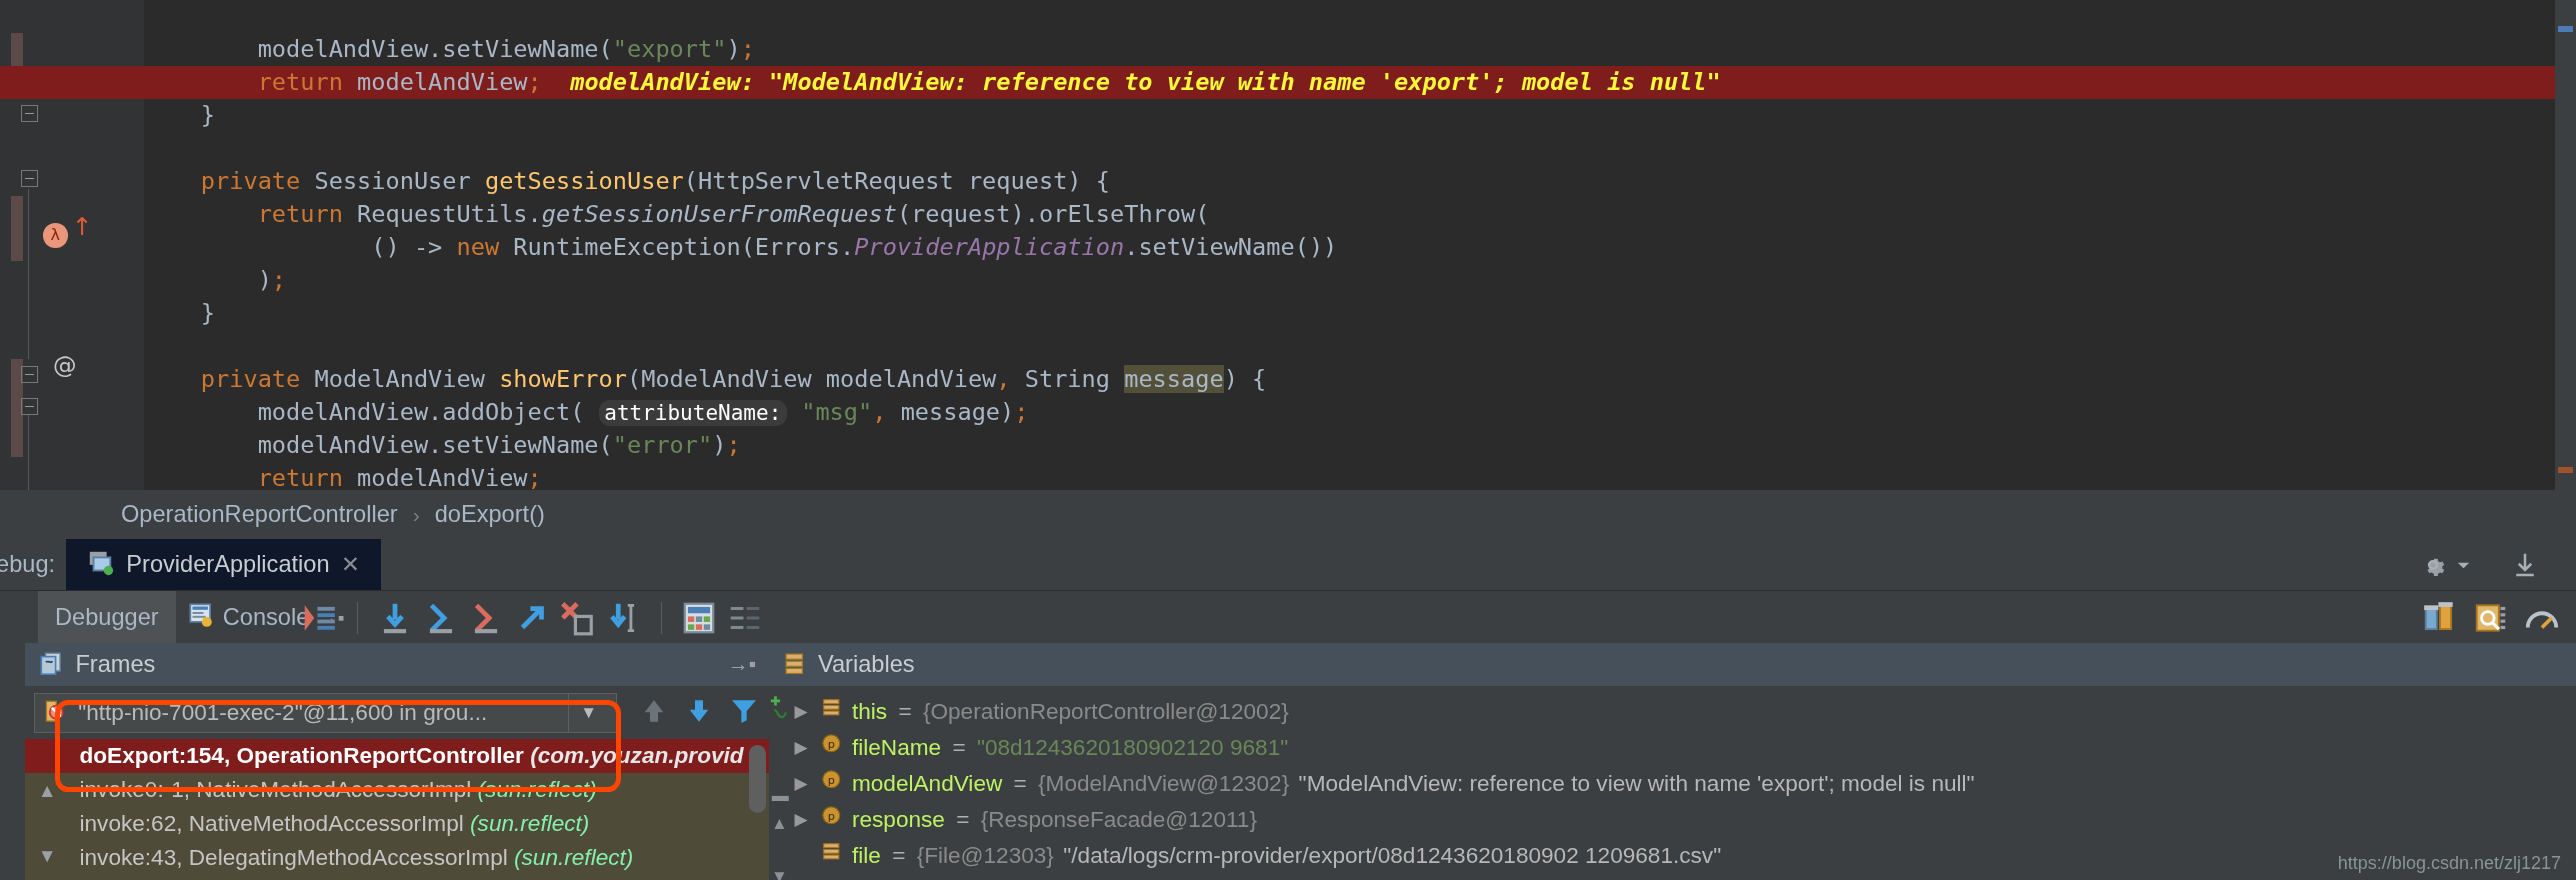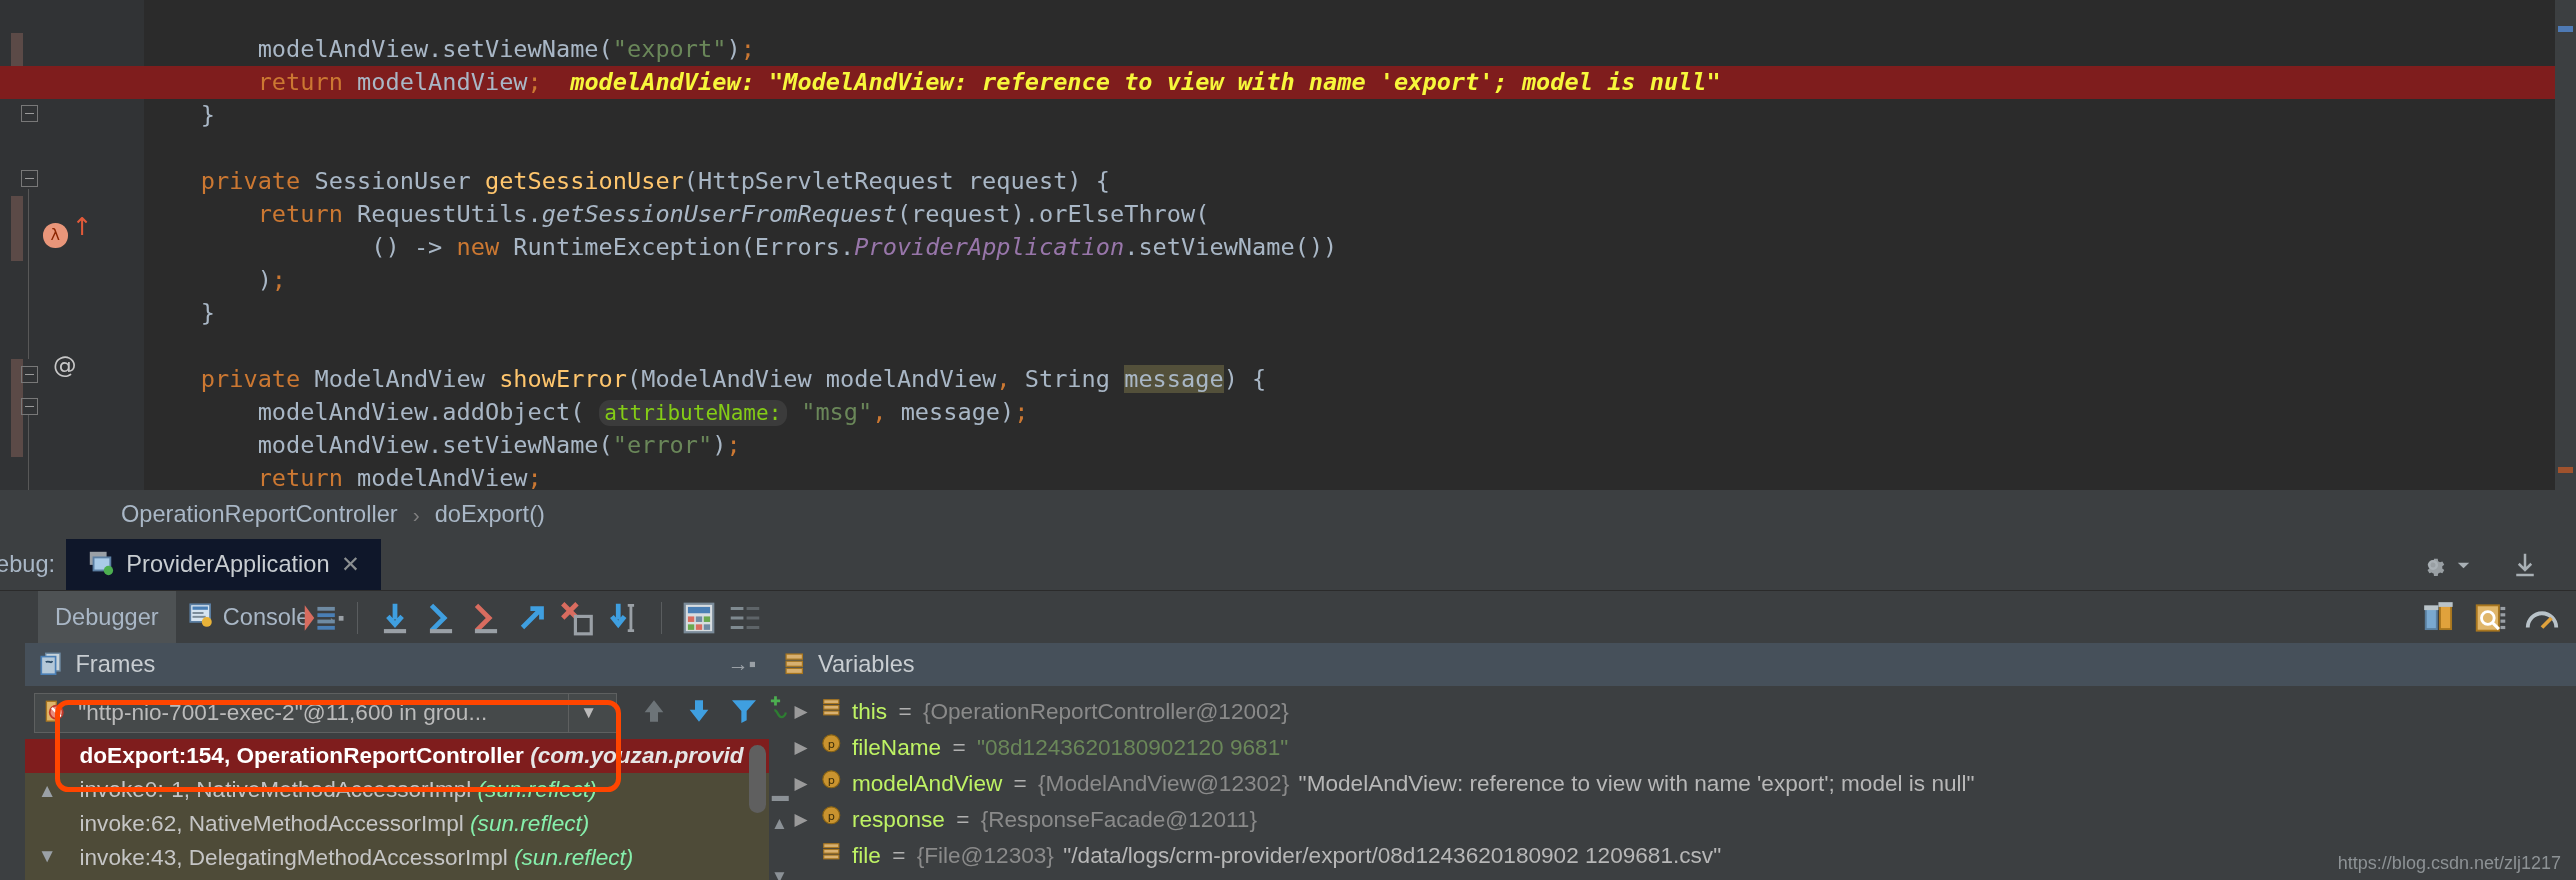--- a/index.html
+++ b/index.html
@@ -48,21 +48,21 @@
   }
 
   .kw { color: #cc7832; }
   .str { color: #6a8759; }
   .cls { color: #a9b7c6; }
   .mtd { color: #ffc66d; }
   .field { color: #9876aa; font-style: italic; }
   .itl { color: #a9b7c6; font-style: italic; }
   .sep { color: #a9b7c6; }
   .hint {
-    color: #84cc16; background: #3b3b3b; font-size: 21px;
+    color: #ffffff; background: #3b3b3b; font-size: 21px;
     padding: 0.9px 5.7px; border-radius: 11px; font-style: normal;
   }
   .inline-debug {
     color: #f7f73b; font-style: italic; font-weight: bold;
   }
   .srch-hl { background: #53503a; }
 
   
   .fold {
     position: absolute; left: 21px; width: 21px; height: 21px;

